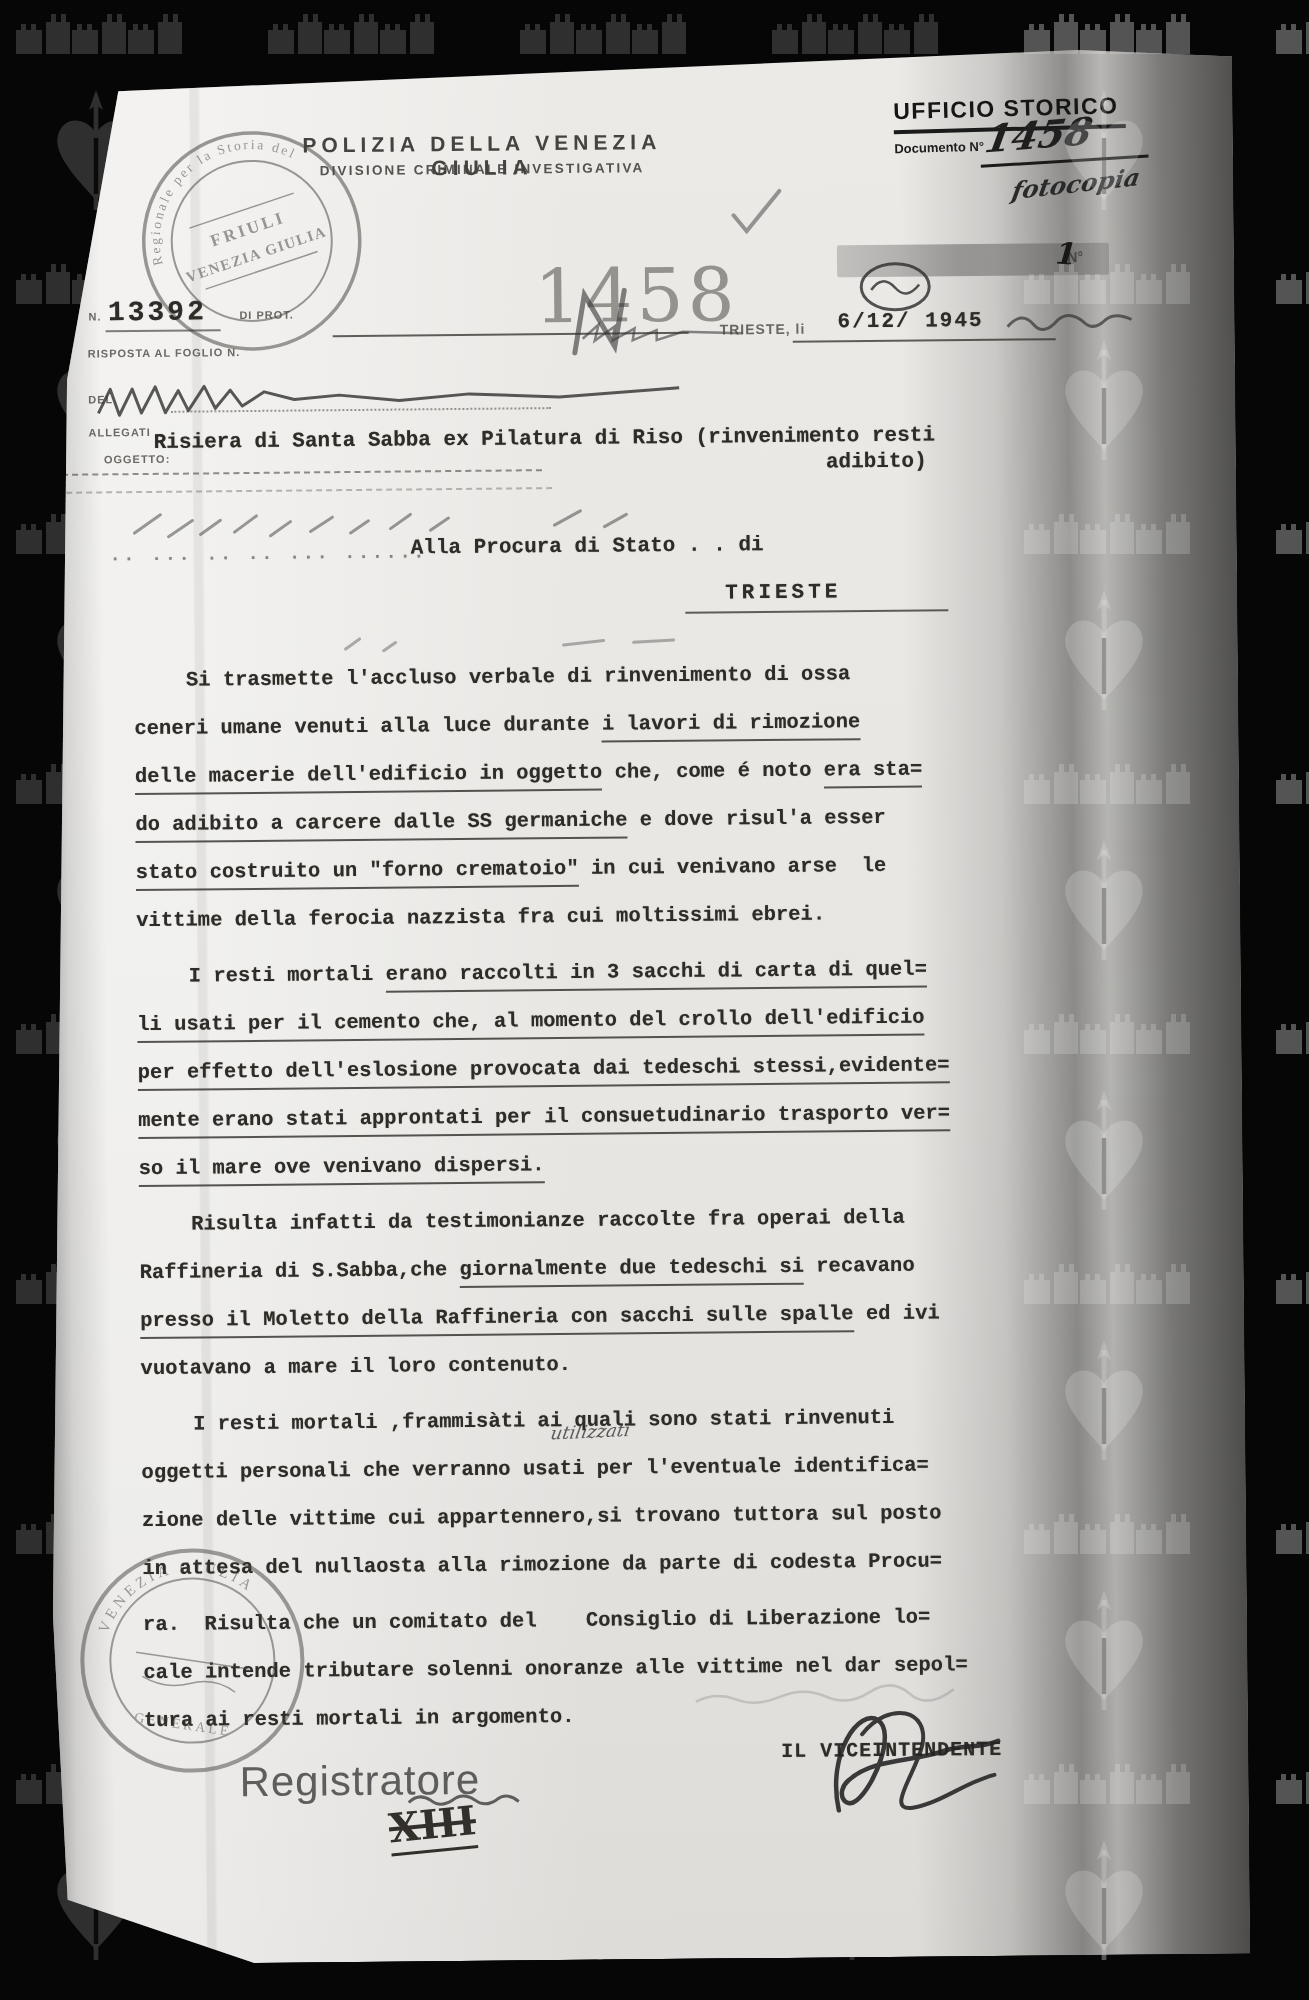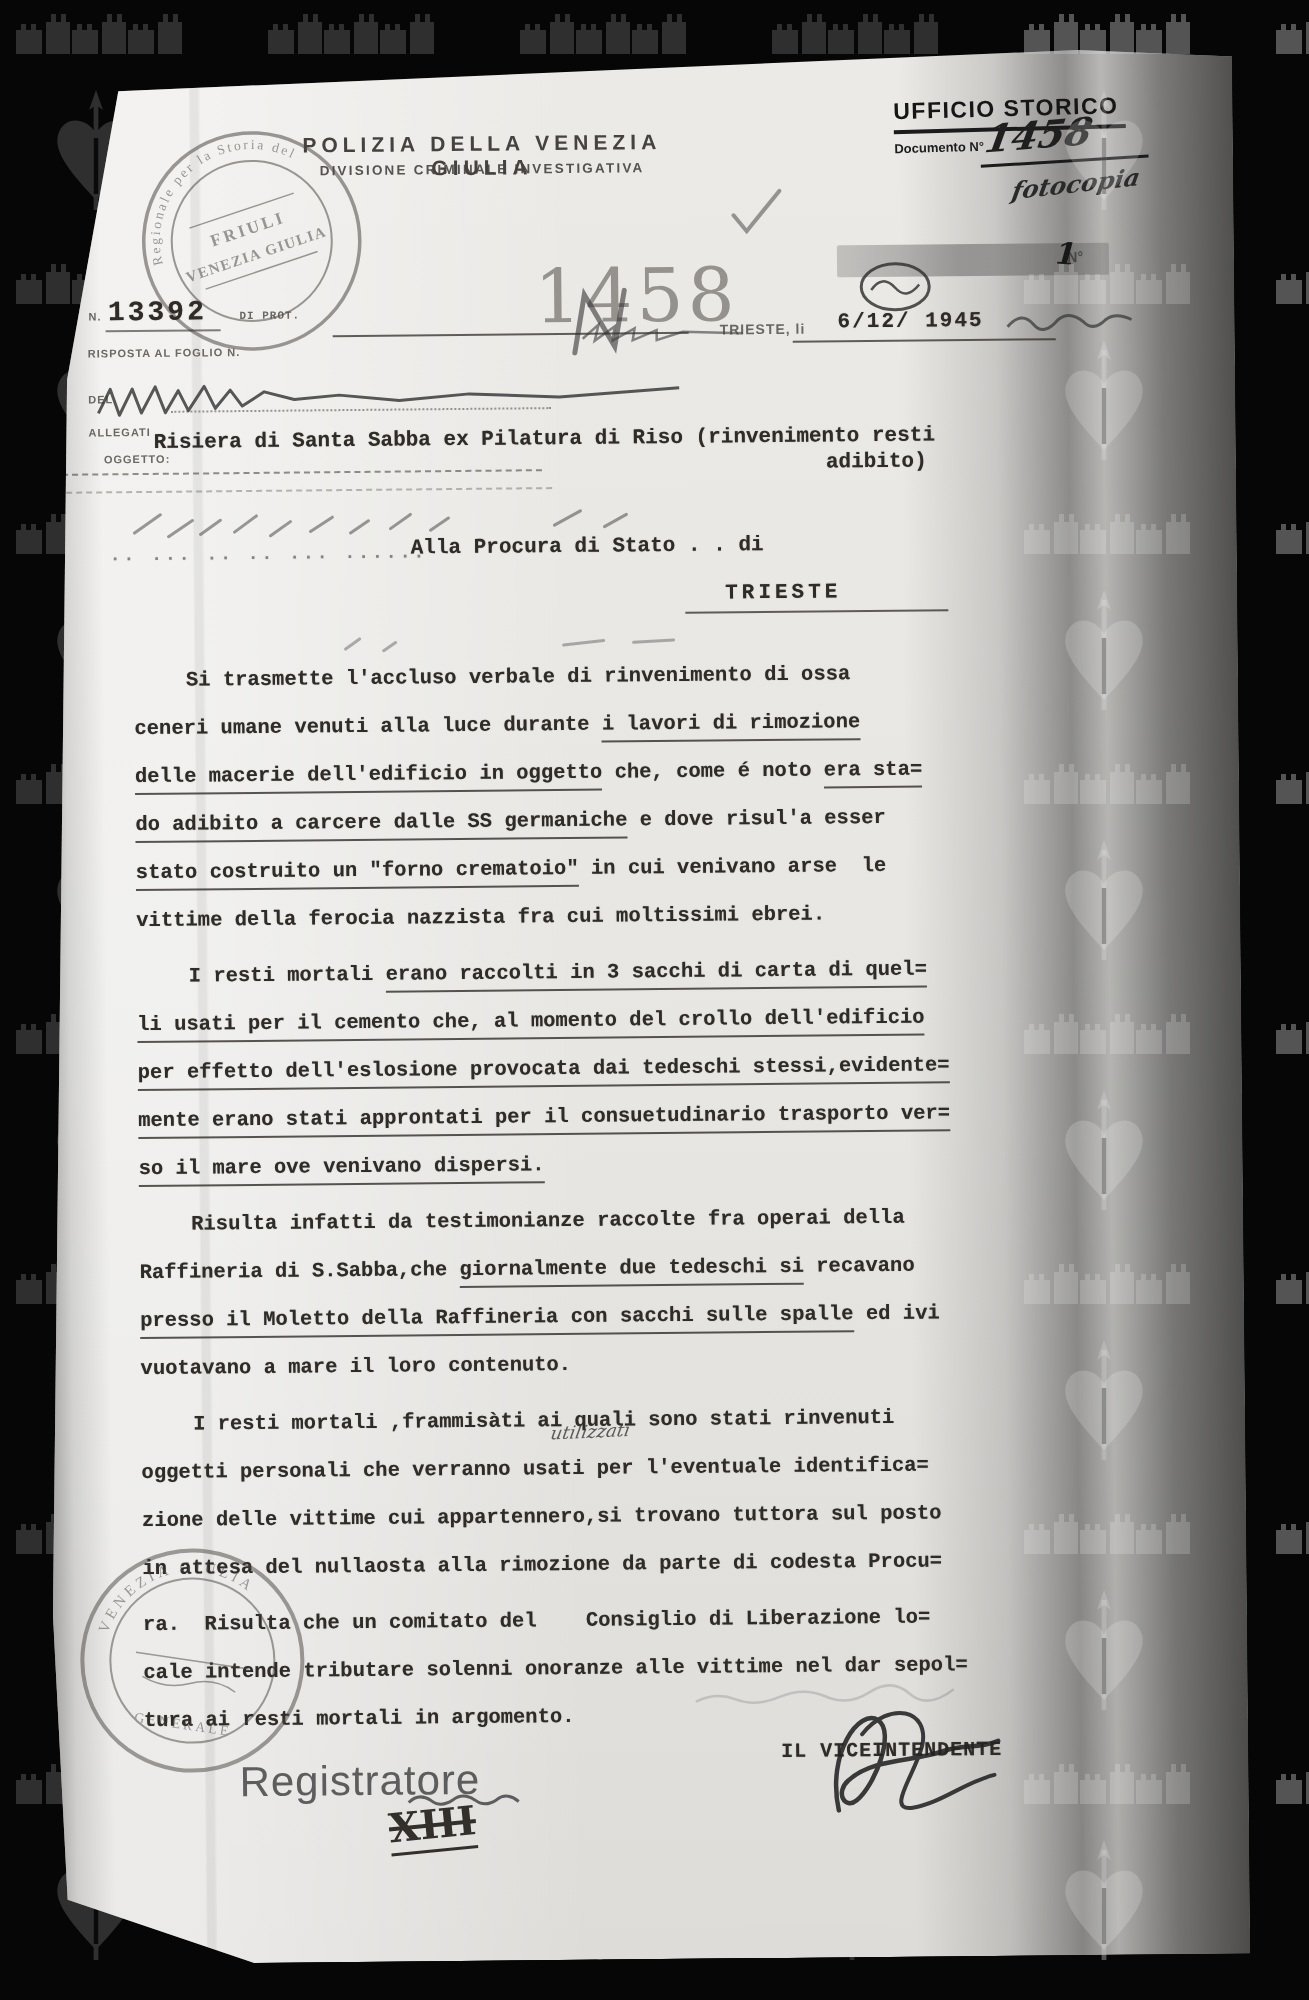--- a/index.html
+++ b/index.html
@@ -1140,21 +1140,21 @@
 
     <div class="abs" style="left:797px;top:193px;width:272px;height:32px;border-radius:2px;filter:blur(.7px);
                 background:linear-gradient(90deg,rgba(28,28,28,.20),rgba(28,28,28,.34) 45%,rgba(28,28,28,.18));">
       <span style="position:absolute;right:26px;top:6px;font:700 14px 'Liberation Sans',sans-serif;color:rgba(20,20,20,.55);">N°</span>
     </div>
     <div class="abs hw" style="left:1016px;top:186px;font-size:30px;font-weight:700;transform:rotate(5deg);color:#181818;">1</div>
 
     <div class="abs" style="left:48px;top:238px;">
       <span class="small-label">N.</span>
       <span class="typed" style="font-size:28px;letter-spacing:3px;border-bottom:2px solid rgba(48,44,40,.6);padding:0 14px 2px 2px;">13392</span>
-      <span class="small-label" style="margin-left:14px;font-family:Liberation Mono, monospace;">DI PROT.</span>
+      <span class="small-label" style="margin-left:14px;">DI PROT.</span>
     </div>
     <div class="abs" style="left:47px;top:284px;">
       <span class="small-label">RISPOSTA AL FOGLIO N.</span>
     </div>
     <div class="uline" style="left:292px;top:278px;width:356px;"></div>
     <svg class="abs pen" style="left:540px;top:262px;opacity:.6" width="170" height="28" viewBox="0 0 170 28">
       <path d="M2,22 l16,-14 l-4,16 l20,-14 l-2,14 l22,-12 l-2,12 l24,-10 l0,10 l26,-8 l60,2" fill="none" stroke="#3a3a3a" stroke-width="2.5"></path>
     </svg>
     <div class="abs" style="left:47px;top:330px;">
       <span class="small-label">DEL</span>

